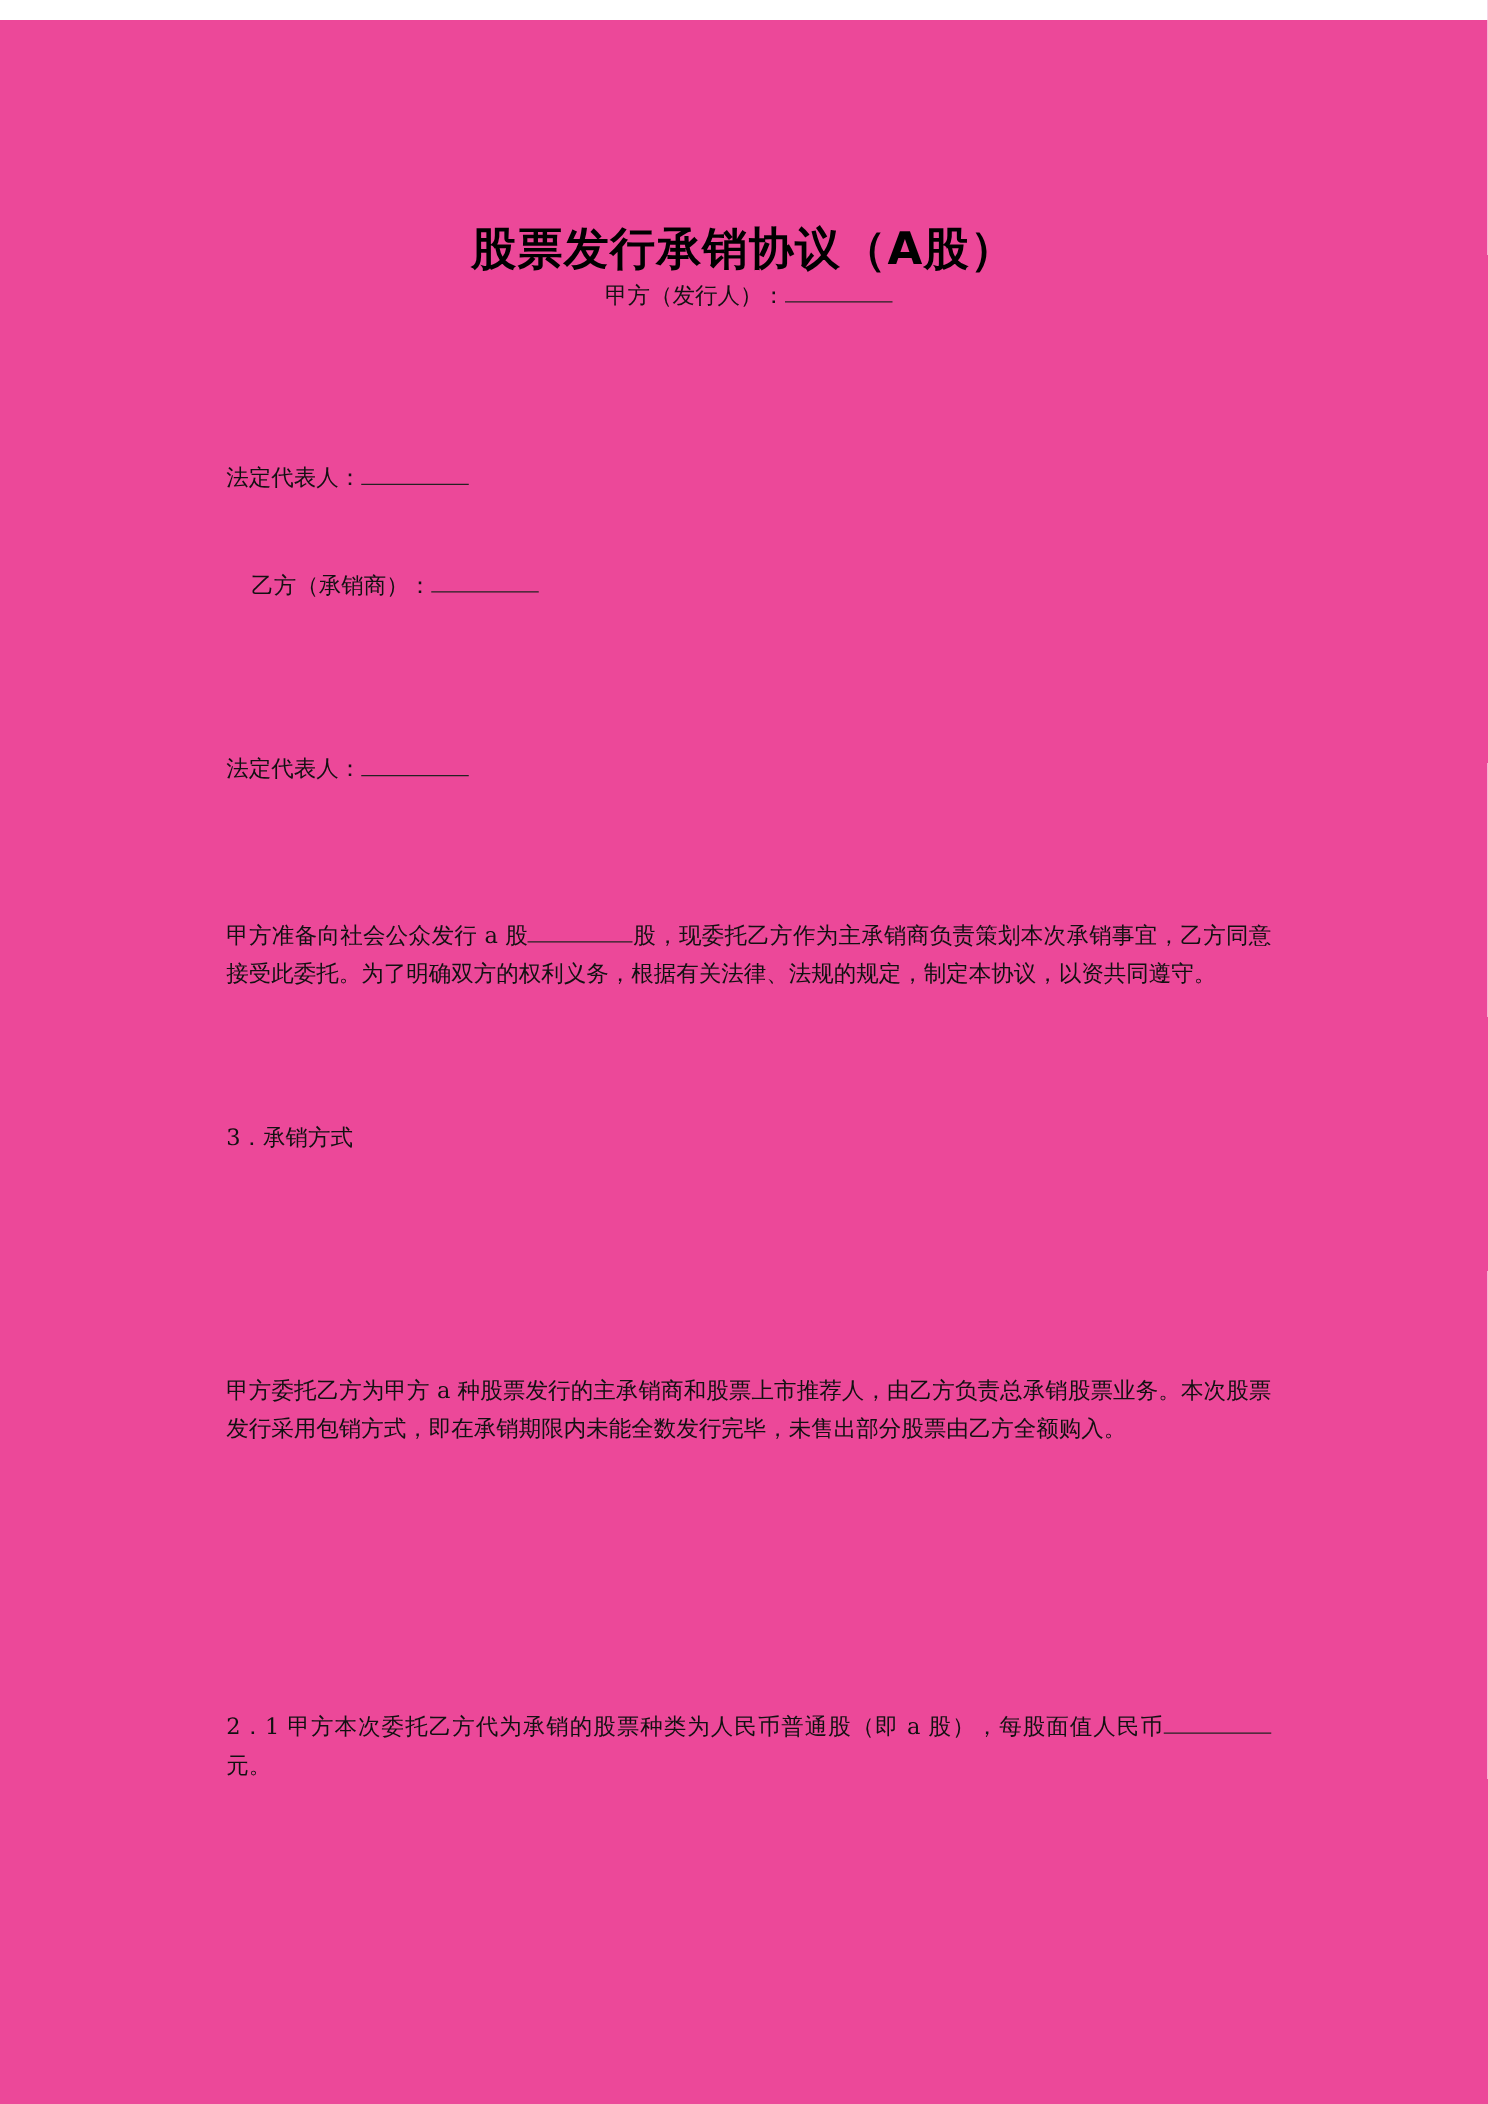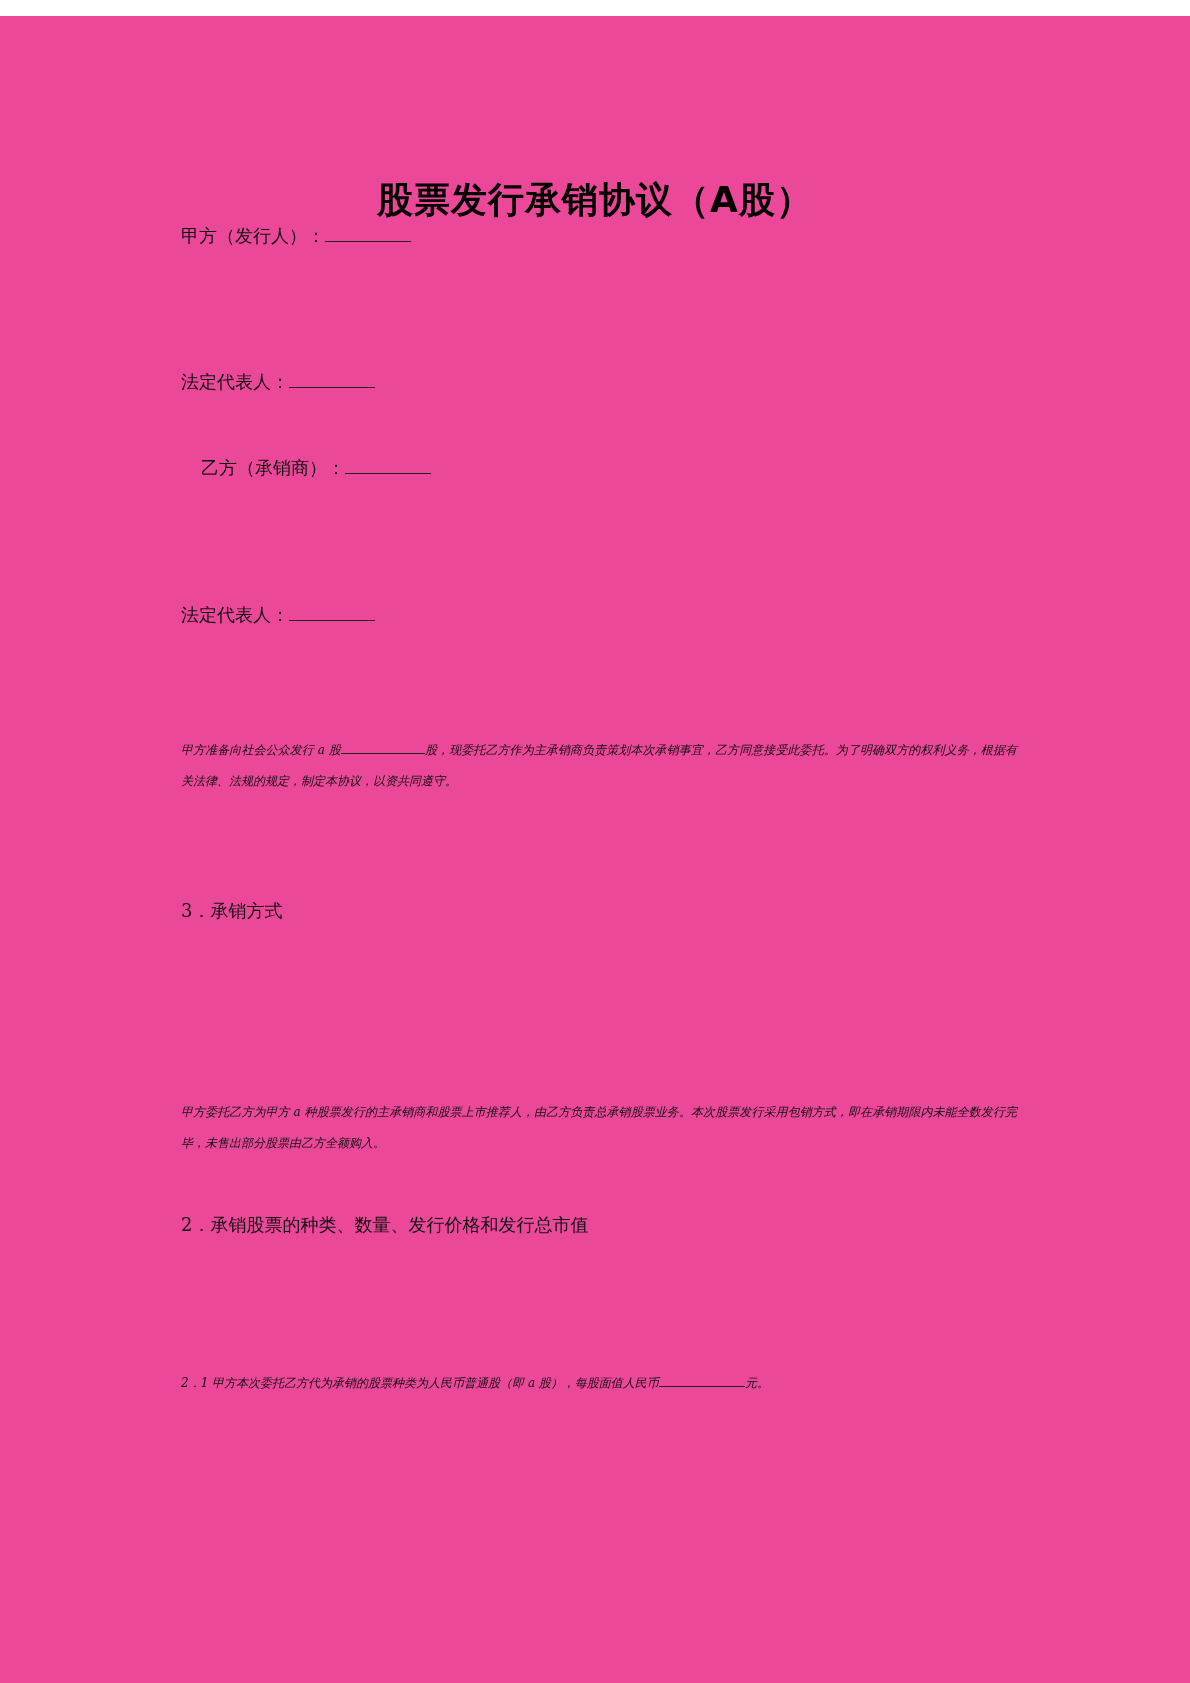--- a/index.html
+++ b/index.html
@@ -3,31 +3,31 @@
   <meta charset="utf-8">
   <style>
     html, body { margin: 0; padding: 0; background: #ffffff; }
     body { width: 1190px; height: 1683px; position: relative; overflow: hidden;
       font-family: "DejaVu Serif", "Liberation Serif", serif; color: #111; }
     .page { position: absolute; left: 0; top: 16px; width: 1190px; height: 1683px; background: #ec4899; }
     .title { position: absolute; left: 0; width: 1190px; top: 160px; text-align: center;
       font-family: "DejaVu Sans", "Liberation Sans", sans-serif; font-weight: bold;
       font-size: 36px; letter-spacing: 1px; line-height: 48px; color: #000; }
     .line { position: absolute; left: 181px; width: 836px; font-size: 18px; line-height: 30px; color: #111; white-space: nowrap; }
-    .para { position: absolute; left: 181px; width: 836px; font-size: 12px; line-height: 31px; color: #111; text-align: justify; font-style: italic; }
+    .para { position: absolute; left: 181px; width: 836px; font-size: 18px; line-height: 31px; color: #111; text-align: justify; }
     .blank { display: inline-block; border-bottom: 1px solid #222; height: 20px; vertical-align: baseline; }
   </style>
 </head>
 <body>
 
 <div class="page">
 
   <div class="title">股票发行承销协议（A股）</div>
 
-  <div class="line" style="top:205px;">
+  <div class="line" style="top:205px;text-align:center;">
     <span>甲方（发行人）：</span><span class="blank" style="width:86px;"></span>
   </div>
 
   <div class="line" style="top:351px;">
     <span>法定代表人：</span><span class="blank" style="width:86px;"></span>
   </div>
 
   <div class="line" style="top:437px;margin-left:20px;">
     <span>乙方（承销商）：</span><span class="blank" style="width:86px;"></span>
   </div>
@@ -37,19 +37,18 @@
   </div>
 
   <div class="para" style="top:717px;">
     <span>甲方准备向社会公众发行 a 股</span><span class="blank" style="width:84px;"></span><span>股，现委托乙方作为主承销商负责策划本次承销事宜，乙方同意接受此委托。为了明确双方的权利义务，根据有关法律、法规的规定，制定本协议，以资共同遵守。</span>
   </div>
 
   <div class="line" style="top:880px;">3．承销方式</div>
 
   <div class="para" style="top:1036px;margin-top:45px;">甲方委托乙方为甲方 a 种股票发行的主承销商和股票上市推荐人，由乙方负责总承销股票业务。本次股票发行采用包销方式，即在承销期限内未能全数发行完毕，未售出部分股票由乙方全额购入。</div>
 
-  <div class="line" style="top:1194px;">2．承销股票的种类、数量、发行价格和发行总市值</div>
 
   <div class="para" style="top:1350px;">
     <span>2．1 甲方本次委托乙方代为承销的股票种类为人民币普通股（即 a 股），每股面值人民币</span><span class="blank" style="width:86px;"></span><span>元。</span>
   </div>
 
 </div>
 
 </body></html>

